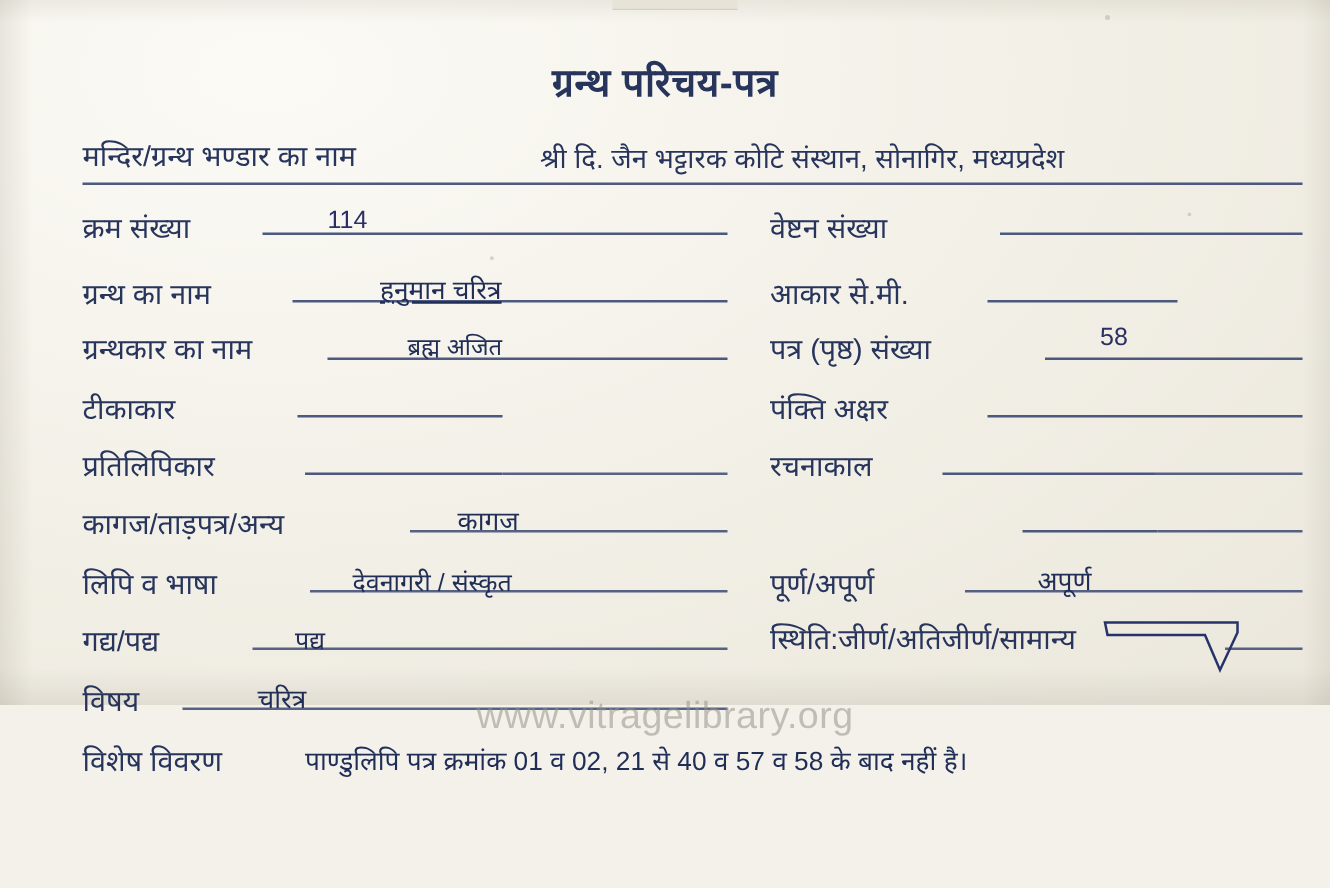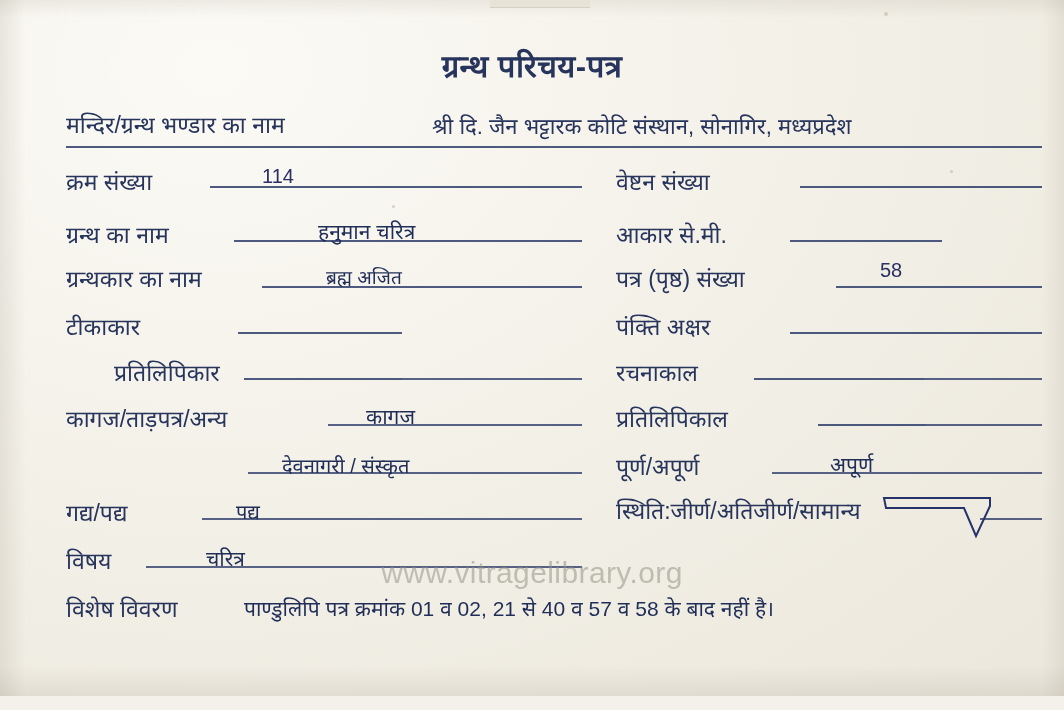--- a/index.html
+++ b/index.html
@@ -9,21 +9,21 @@
   body {
     width: 1064px;
     height: 710px;
     background: #f3f1ea;
     font-family: "Liberation Sans", sans-serif;
     overflow: hidden;
   }
   #card {
     position: relative;
     width: 1064px;
-    height: 696px;
+    height: 564px;
     background:
       radial-gradient(ellipse at 20% 10%, #fbfaf5 0%, #f2efe6 55%, #ebe7dc 100%);
     box-sizing: border-box;
   }
   
   #card:before {
     content: "";
     position: absolute;
     left: 0; top: 0; right: 0; bottom: 0;
     background:
@@ -124,21 +124,21 @@
   <div class="row-line" style="top:165px; left:66px;text-align:center;">क्रम संख्या</div>
   <div class="rule" style="left:210px; top:186px; width:372px;"></div>
   <div class="row-line value num" style="top:165px; left:262px;">114</div>
 
   <div class="row-line" style="top:165px; left:616px;">वेष्टन संख्या</div>
   <div class="rule" style="left:800px; top:186px; width:242px;"></div>
   <div class="row-line value" style="top:165px; left:840px;"></div>
 
   <div class="row-line" style="top:218px; left:66px;">ग्रन्थ का नाम</div>
   <div class="rule" style="left:234px; top:240px; width:348px;"></div>
-  <div class="row-line value" style="top:217px; left:318px;">हनुमान चरित्र</div>
+  <div class="row-line value" style="top:217px; left:304px;text-decoration:underline;">हनुमान चरित्र</div>
 
   <div class="row-line" style="top:218px; left:616px;">आकार से.मी.</div>
   <div class="rule" style="left:790px; top:240px; width:152px;"></div>
   <div class="row-line value" style="top:217px; left:820px;"></div>
 
   <div class="row-line" style="top:262px; left:66px;">ग्रन्थकार का नाम</div>
   <div class="rule" style="left:262px; top:286px; width:320px;"></div>
   <div class="row-line value" style="top:264px; left:326px; font-size:19px;">ब्रह्म अजित</div>
 
   <div class="row-line" style="top:262px; left:616px;text-align:right;">पत्र (पृष्ठ) संख्या</div>
@@ -146,39 +146,39 @@
   <div class="row-line value num" style="top:259px; left:880px;">58</div>
 
   <div class="row-line" style="top:310px; left:66px;">टीकाकार</div>
   <div class="rule" style="left:238px; top:332px; width:164px;"></div>
   <div class="row-line value" style="top:310px; left:268px;"></div>
 
   <div class="row-line" style="top:310px; left:616px;">पंक्ति अक्षर</div>
   <div class="rule" style="left:790px; top:332px; width:252px;"></div>
   <div class="row-line value" style="top:310px; left:830px;"></div>
 
-  <div class="row-line" style="top:356px; left:66px;margin-left:48px;">प्रतिलिपिकार</div>
+  <div class="row-line" style="top:356px; left:66px;">प्रतिलिपिकार</div>
   <div class="rule" style="left:244px; top:378px; width:158px;"></div>
   <div class="rule thin" style="left:402px; top:378px; width:180px;"></div>
   <div class="row-line value" style="top:356px; left:276px;"></div>
 
   <div class="row-line" style="top:356px; left:616px;text-align:center;">रचनाकाल</div>
   <div class="rule" style="left:754px; top:378px; width:170px;"></div>
   <div class="rule thin" style="left:924px; top:378px; width:118px;"></div>
   <div class="row-line value" style="top:356px; left:790px;"></div>
 
   <div class="row-line" style="top:402px; left:66px;">कागज/ताड़पत्र/अन्य</div>
   <div class="rule thin" style="left:328px; top:424px; width:254px;"></div>
   <div class="row-line value" style="top:402px; left:366px;">कागज</div>
 
-  <div class="row-line" style="top:402px; left:616px;">प्रतिलिपिकाल</div>
   <div class="rule" style="left:818px; top:424px; width:108px;"></div>
   <div class="rule thin" style="left:926px; top:424px; width:116px;"></div>
   <div class="row-line value" style="top:402px; left:842px;"></div>
 
+  <div class="row-line" style="top:450px; left:66px;">लिपि व भाषा</div>
   <div class="rule thin" style="left:248px; top:472px; width:334px;"></div>
   <div class="row-line value" style="top:452px; left:282px; font-size:20px;">देवनागरी / संस्कृत</div>
 
   <div class="row-line" style="top:450px; left:616px;">पूर्ण/अपूर्ण</div>
   <div class="rule thin" style="left:772px; top:472px; width:270px;"></div>
   <div class="row-line value" style="top:450px; left:830px;">अपूर्ण</div>
 
   <div class="row-line" style="top:496px; left:66px;">गद्य/पद्य</div>
   <div class="rule thin" style="left:202px; top:518px; width:380px;"></div>
   <div class="row-line value" style="top:498px; left:236px; font-size:20px;">पद्य</div>

